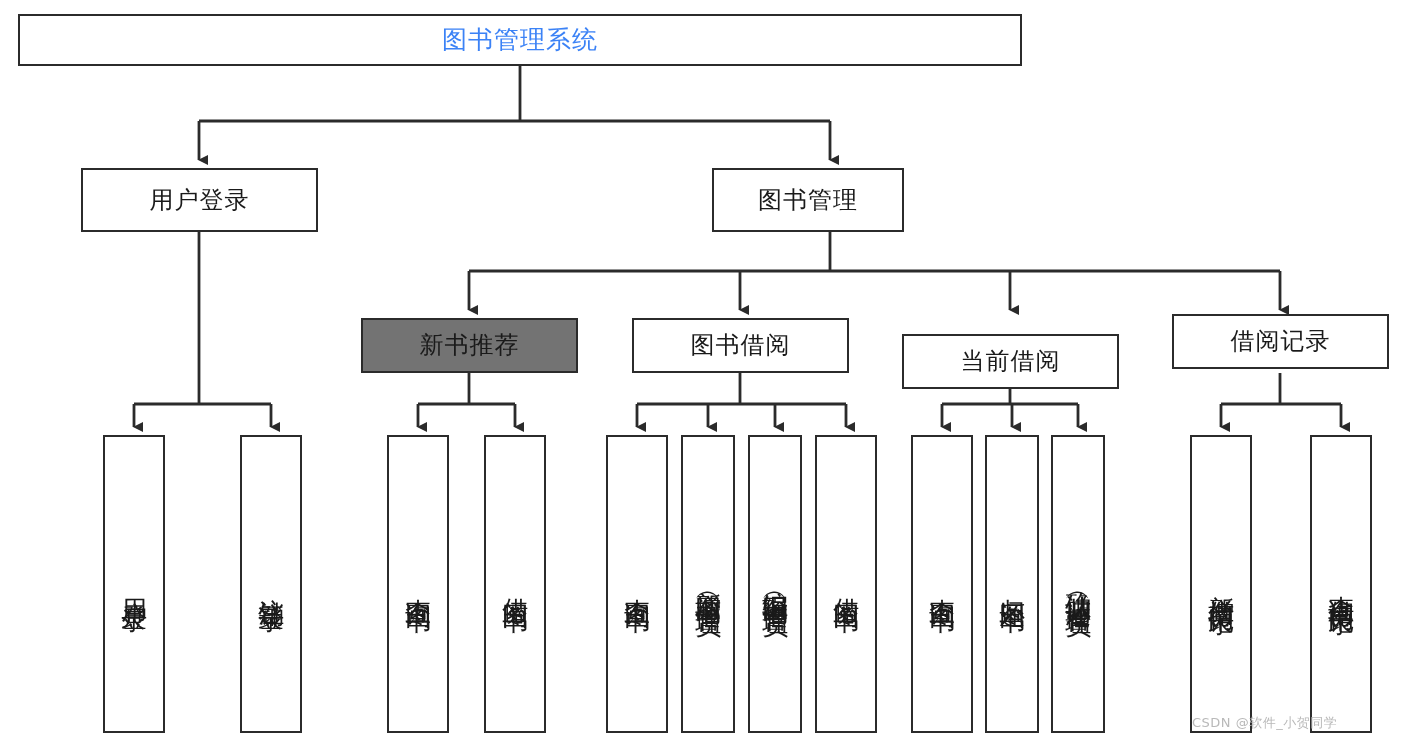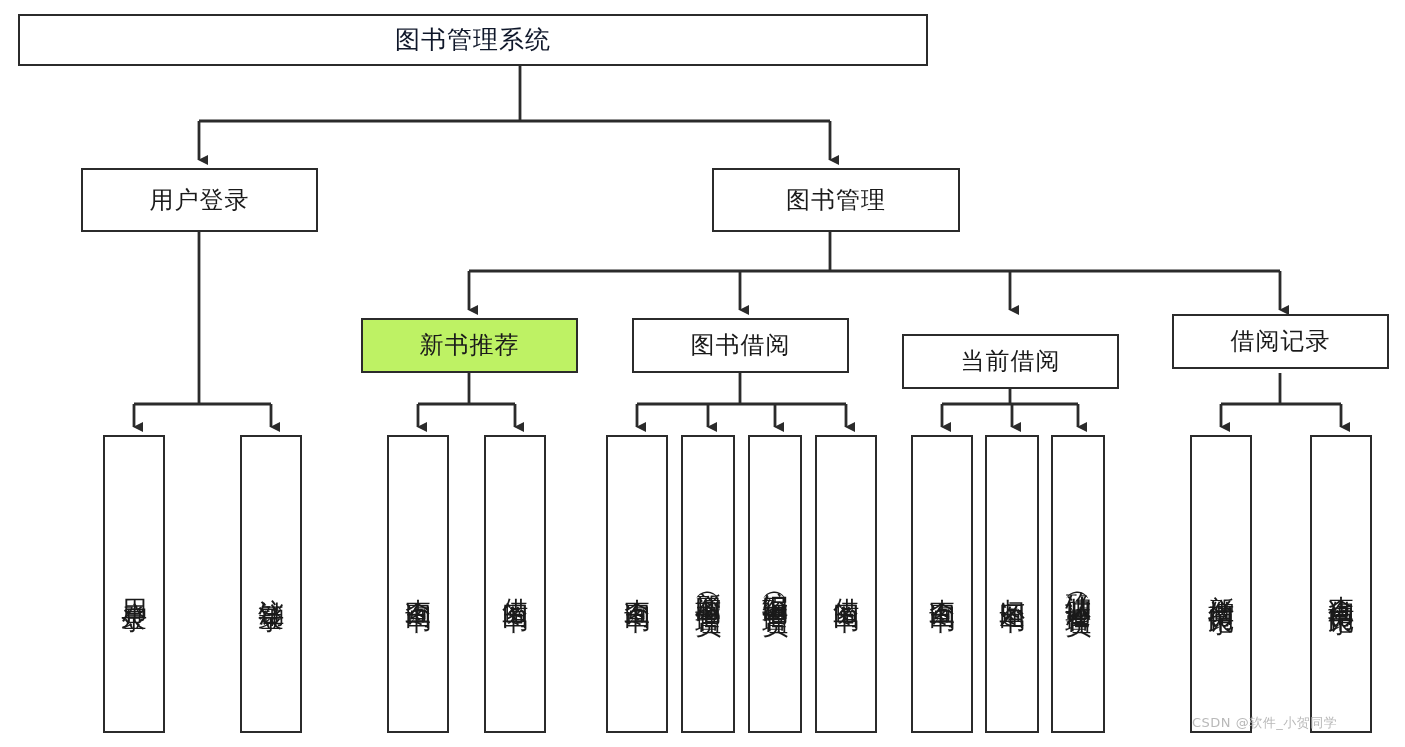--- a/index.html
+++ b/index.html
@@ -121,32 +121,32 @@
       <path d="M1012,404 L1012,427" marker-end="url(#arrow)"></path>
       <path d="M1078,404 L1078,427" marker-end="url(#arrow)"></path>
 
       <path d="M1280,373 L1280,404"></path>
       <path d="M1221,404 L1341,404"></path>
       <path d="M1221,404 L1221,427" marker-end="url(#arrow)"></path>
       <path d="M1341,404 L1341,427" marker-end="url(#arrow)"></path>
     </g>
   </svg>
 
-  <div class="node horizontal root" style="left: 18px; top: 14px; width: 910px; height: 52px; border-color: rgb(43, 43, 43); background: rgb(255, 255, 255); color: #0f172a;">
+  <div class="node horizontal root" style="left: 18px; top: 14px; width: 1004px; height: 52px; border-color: rgb(43, 43, 43); background: rgb(255, 255, 255); color: #3b82f6;">
     <span>图书管理系统</span>
   </div>
 
   <div class="node horizontal" style="left: 81px; top: 168px; width: 237px; height: 64px; border-color: rgb(43, 43, 43); background: rgb(255, 255, 255); color: rgb(26, 26, 26);">
     <span>用户登录</span>
   </div>
-  <div class="node horizontal" style="left: 712px; top: 168px; width: 248px; height: 64px; border-color: rgb(43, 43, 43); background: rgb(255, 255, 255); color: rgb(26, 26, 26);">
+  <div class="node horizontal" style="left: 712px; top: 168px; width: 192px; height: 64px; border-color: rgb(43, 43, 43); background: rgb(255, 255, 255); color: rgb(26, 26, 26);">
     <span>图书管理</span>
   </div>
 
-  <div class="node horizontal" style="left: 361px; top: 318px; width: 217px; height: 55px; border-color: rgb(43, 43, 43); background: #bef264; color: rgb(26, 26, 26);">
+  <div class="node horizontal" style="left: 361px; top: 318px; width: 217px; height: 55px; border-color: rgb(43, 43, 43); background: #737373; color: rgb(26, 26, 26);">
     <span>新书推荐</span>
   </div>
   <div class="node horizontal" style="left: 632px; top: 318px; width: 217px; height: 55px; border-color: rgb(43, 43, 43); background: rgb(255, 255, 255); color: rgb(26, 26, 26);">
     <span>图书借阅</span>
   </div>
   <div class="node horizontal" style="left: 902px; top: 334px; width: 217px; height: 55px; border-color: rgb(43, 43, 43); background: rgb(255, 255, 255); color: rgb(26, 26, 26);">
     <span>当前借阅</span>
   </div>
   <div class="node horizontal" style="left: 1172px; top: 314px; width: 217px; height: 55px; border-color: rgb(43, 43, 43); background: rgb(255, 255, 255); color: rgb(26, 26, 26);">
     <span>借阅记录</span>

